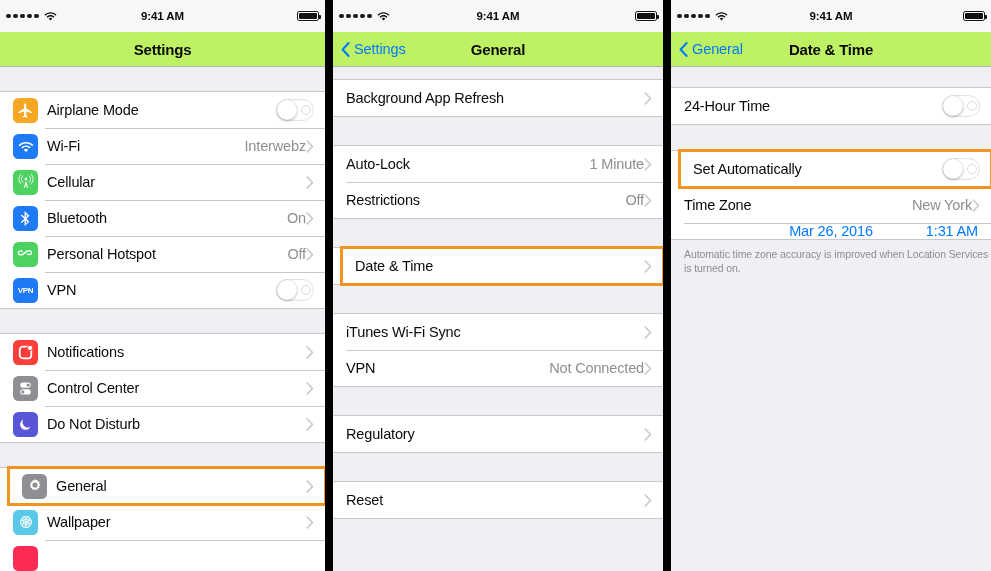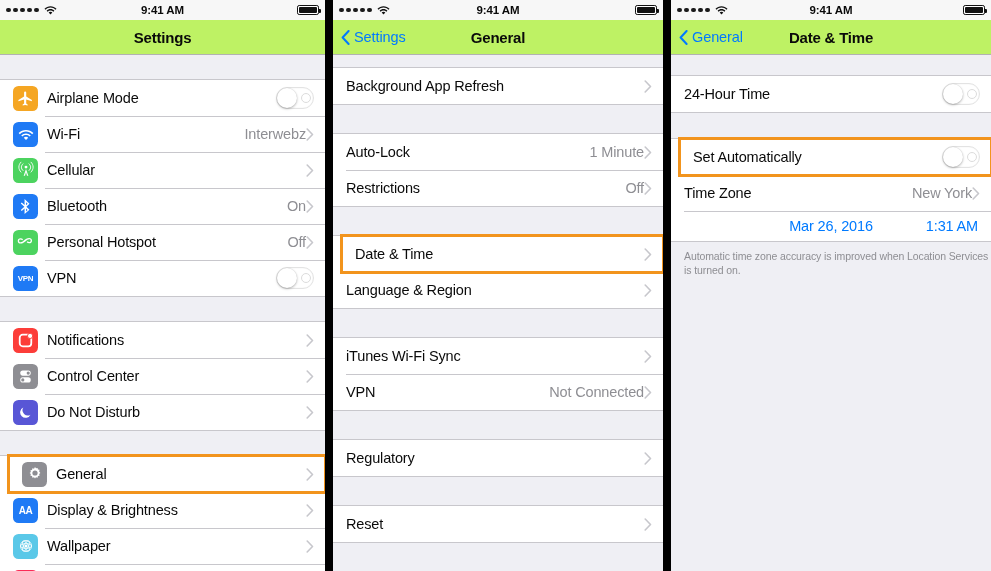--- a/index.html
+++ b/index.html
@@ -31,21 +31,21 @@
   .gap { flex: 0 0 8px; background: #000; height: 571px; }
   .phone.p2 { width: 330px; }
   .phone.p3 { width: 320px; }
 
   
   .statusbar {
     height: 20px;
     background: #f7f7f7;
     display: flex;
     align-items: center;
-    padding: 4px 6px;
+    padding: 16px 6px;
     position: relative;
     flex: 0 0 20px;
   }
   .sb-left { display: flex; align-items: center; gap: 3px; }
   .dots { display: flex; gap: 2.5px; align-items: center; }
   .dot { width: 4.5px; height: 4.5px; border-radius: 50%; background: #1a1a1a; }
   .wifi-ico { margin-left: 2px; display: block; }
   .sb-time {
     position: absolute;
     left: 0; right: 0;
@@ -223,21 +223,21 @@
 
   .footnote {
     font-size: 10.5px;
     line-height: 14px;
     color: #8e8e93;
     padding: 7px 0 0 13px;
     letter-spacing: -0.1px;
   }
 
   .datetime-row {
-    height: 30px;
+    height: 16px;
     display: flex;
     align-items: center;
     background: #fff;
     position: relative;
     padding: 0 13px;
   }
   .datetime-row::before {
     content: "";
     position: absolute;
     left: 13px; right: 0; top: 0;
@@ -474,31 +474,20 @@
             </svg>
           </div>
           <span class="row-label">General</span>
           <div class="row-right">
             <svg class="chev" viewBox="0 0 8 13">
                 <path d="M1.2 1L6.5 6.5 1.2 12" stroke="#c7c7cc" stroke-width="1.6" fill="none" stroke-linecap="round" stroke-linejoin="round"></path>
               </svg>
           </div>
         </div>
 
-        <div class="row with-icon">
-          <div class="row-icon" style="background:#1f7af5">
-            <span class="aa-text">AA</span>
-          </div>
-          <span class="row-label">Display &amp; Brightness</span>
-          <div class="row-right">
-            <svg class="chev" viewBox="0 0 8 13">
-                <path d="M1.2 1L6.5 6.5 1.2 12" stroke="#c7c7cc" stroke-width="1.6" fill="none" stroke-linecap="round" stroke-linejoin="round"></path>
-              </svg>
-          </div>
-        </div>
 
         <div class="row with-icon">
           <div class="row-icon" style="background:#5ac8e8">
             <svg width="18" height="18" viewBox="0 0 20 20" fill="none" stroke="#fff" stroke-width="0.9">
               <circle cx="10" cy="10" r="6.2"></circle>
                 <ellipse cx="10" cy="10" rx="6.2" ry="2.6"></ellipse>
               <ellipse cx="10" cy="10" rx="6.2" ry="2.6" transform="rotate(60 10 10)"></ellipse>
               <ellipse cx="10" cy="10" rx="6.2" ry="2.6" transform="rotate(120 10 10)"></ellipse>
               <circle cx="10" cy="10" r="1.7" fill="#fff" stroke="none"></circle>
             </svg>
@@ -602,28 +591,20 @@
 
       <div class="group">
         <div class="row hl">
           <span class="row-label">Date &amp; Time</span>
           <div class="row-right">
             <svg class="chev" viewBox="0 0 8 13">
                 <path d="M1.2 1L6.5 6.5 1.2 12" stroke="#c7c7cc" stroke-width="1.6" fill="none" stroke-linecap="round" stroke-linejoin="round"></path>
               </svg>
           </div>
         </div>
-        <div class="row">
-          <span class="row-label">Language &amp; Region</span>
-          <div class="row-right">
-            <svg class="chev" viewBox="0 0 8 13">
-                <path d="M1.2 1L6.5 6.5 1.2 12" stroke="#c7c7cc" stroke-width="1.6" fill="none" stroke-linecap="round" stroke-linejoin="round"></path>
-              </svg>
-          </div>
-        </div>
       </div>
 
       <div class="spacer" style="height:28px"></div>
 
       <div class="group">
         <div class="row">
           <span class="row-label">iTunes Wi-Fi Sync</span>
           <div class="row-right">
             <svg class="chev" viewBox="0 0 8 13">
                 <path d="M1.2 1L6.5 6.5 1.2 12" stroke="#c7c7cc" stroke-width="1.6" fill="none" stroke-linecap="round" stroke-linejoin="round"></path>

